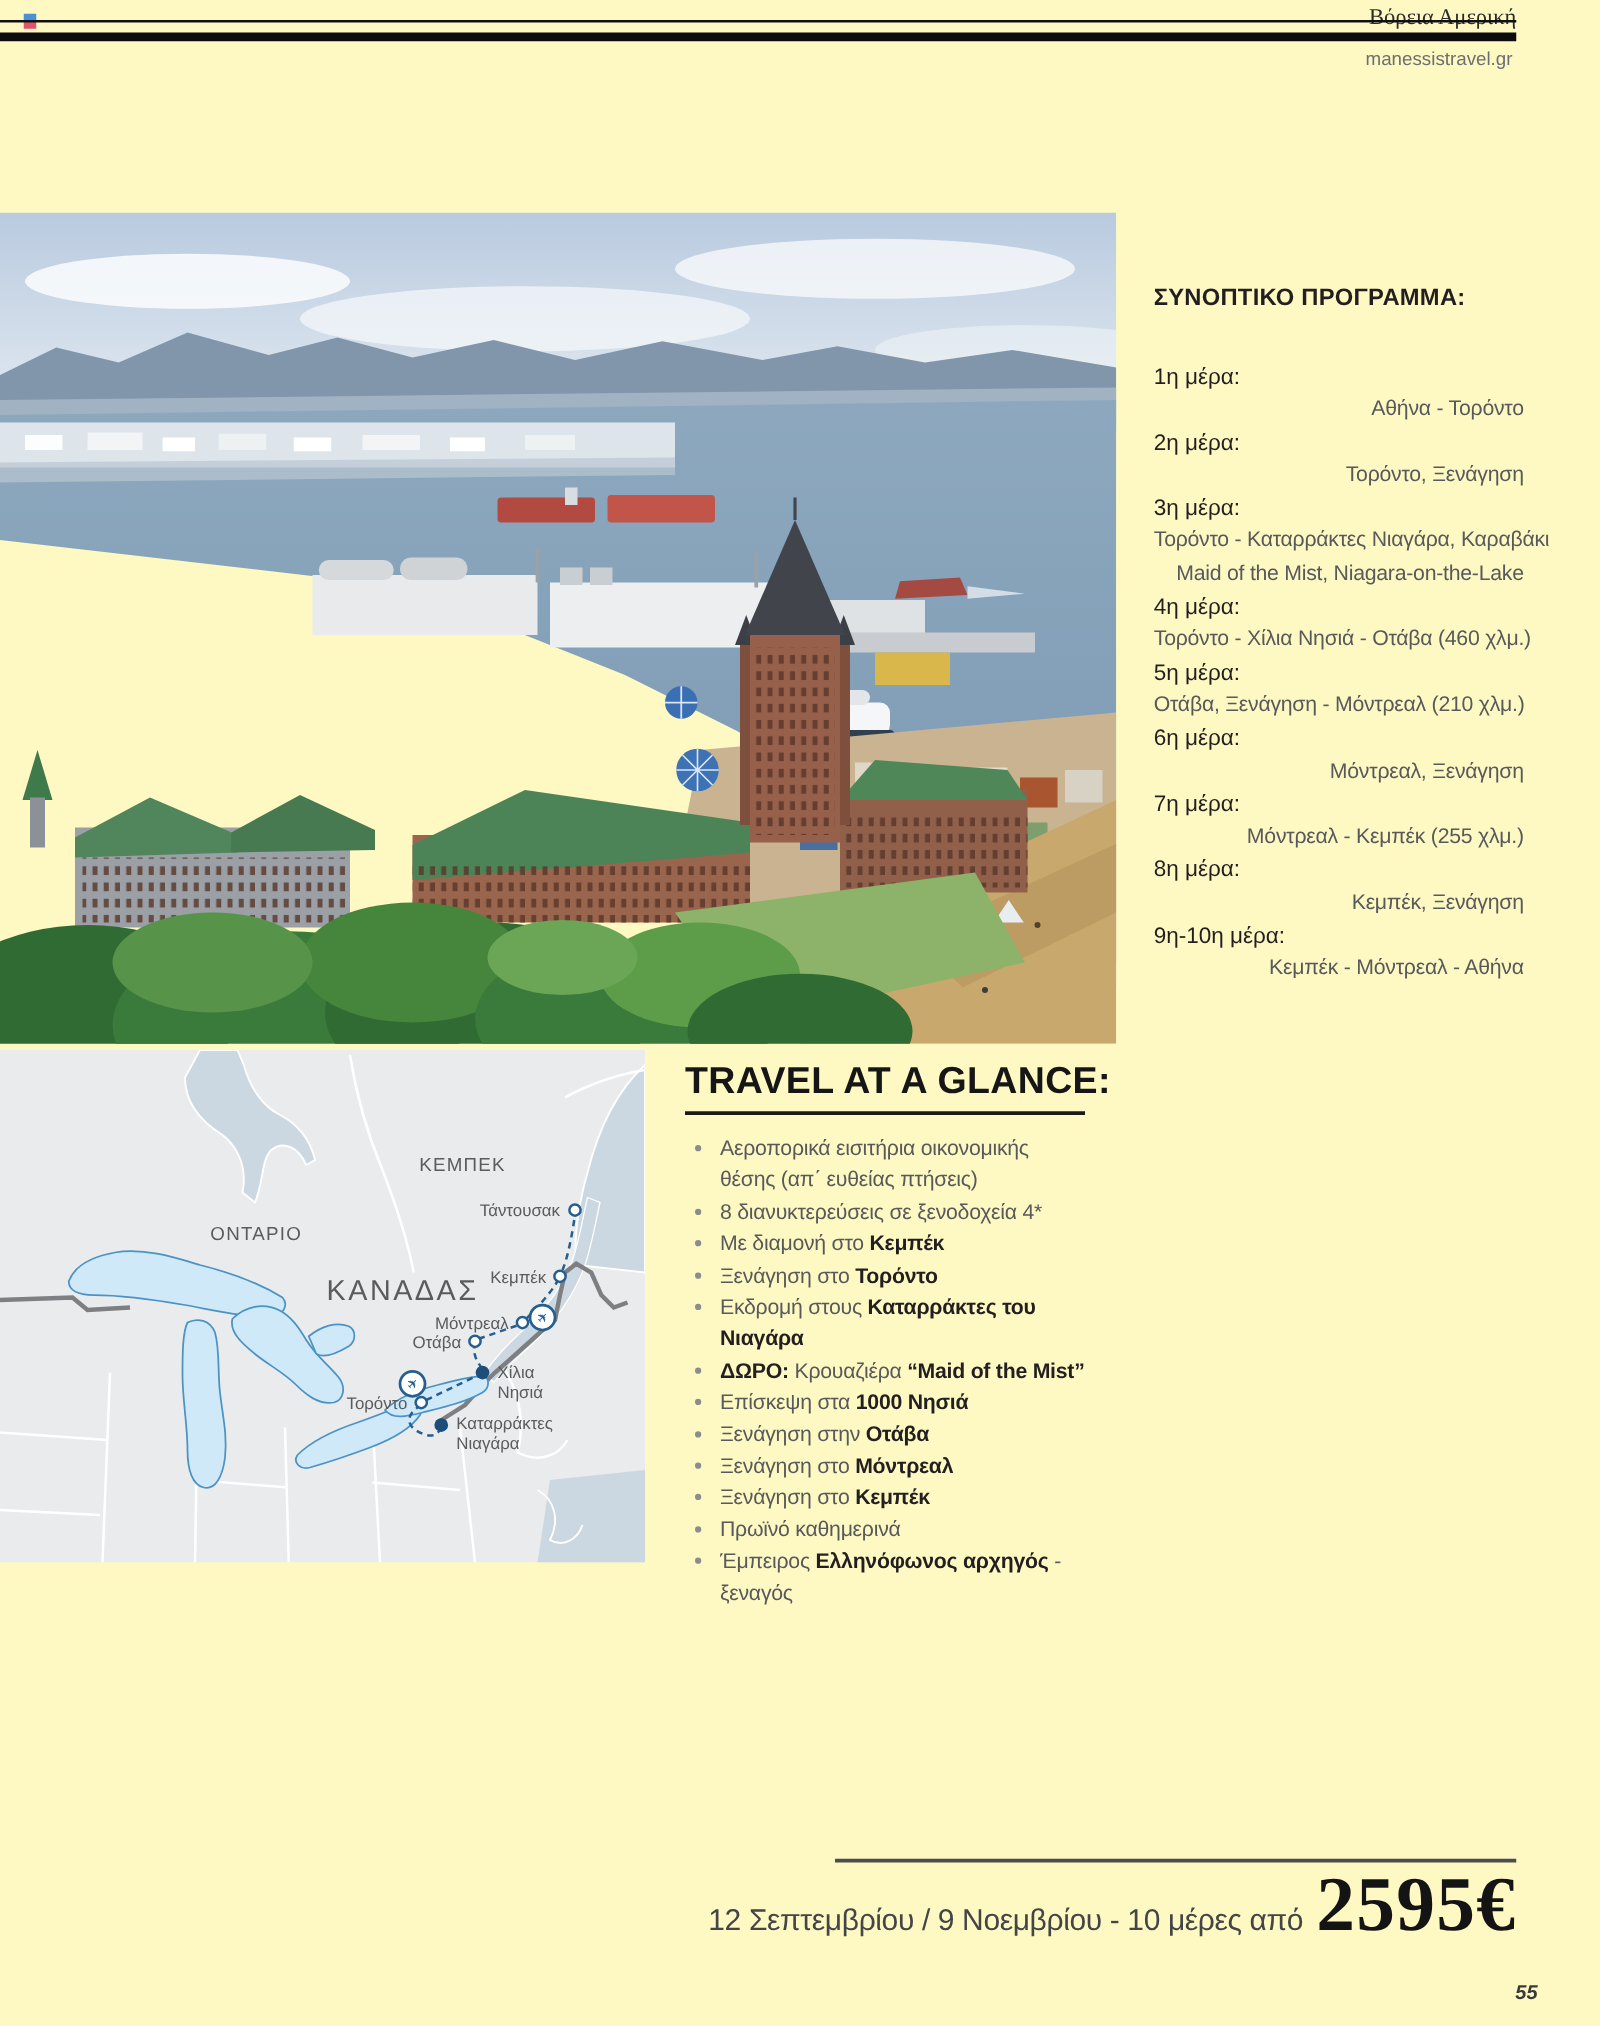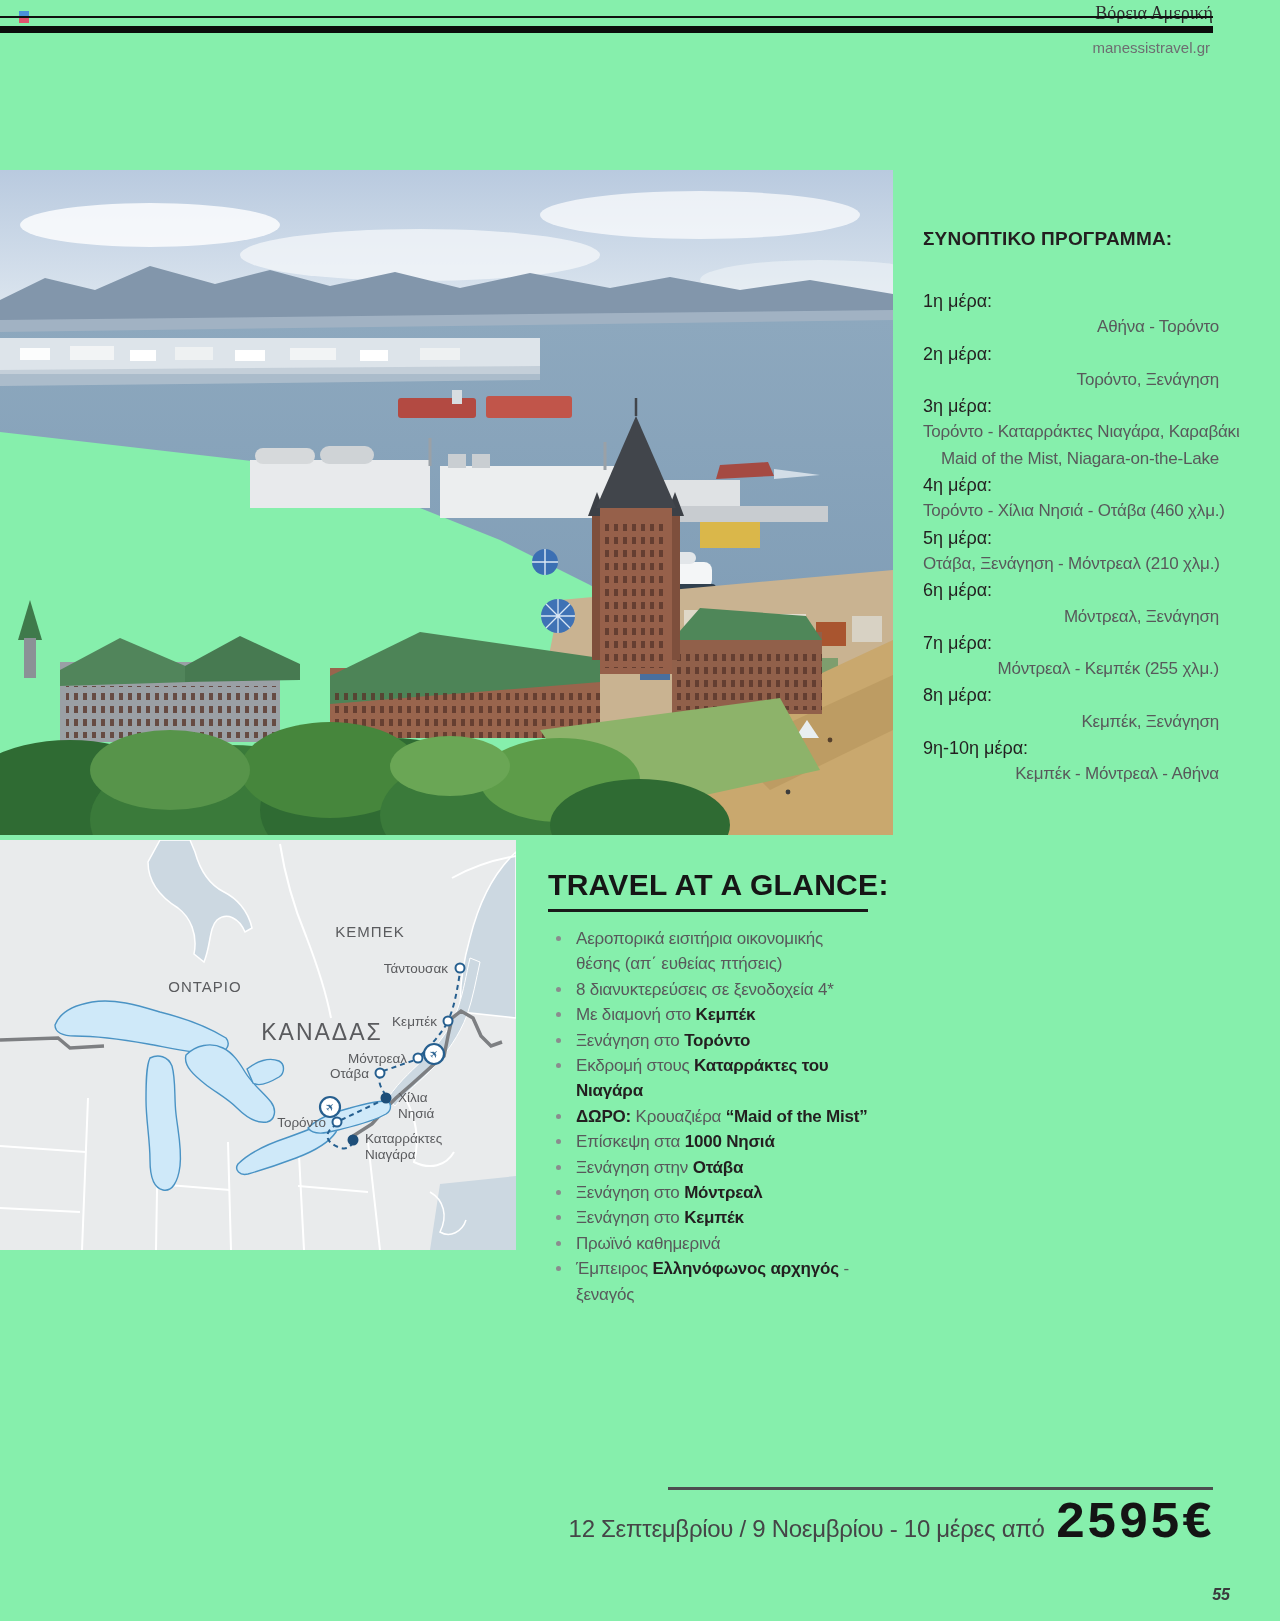--- a/index.html
+++ b/index.html
@@ -1,16 +1,16 @@
 <!DOCTYPE html>
 <html><head>
 <meta charset="utf-8">
 <style>
   html,body{margin:0;padding:0;background:#ffffff;}
-  .page{position:relative;width:1280px;height:1621px;background:#86efac;overflow:hidden;
+  .page{position:relative;width:1280px;height:1621px;background:#fef9c3;overflow:hidden;
         font-family:"Liberation Sans",sans-serif;}
 
   
   .hdr-region{position:absolute;top:3px;right:67px;font-family:"Liberation Serif",serif;
               font-size:18px;color:#2b2b2b;}
   .hdr-rule-thin{position:absolute;top:16px;left:0;width:1213px;height:2px;background:#101010;}
   .hdr-rule-thick{position:absolute;top:26px;left:0;width:1213px;height:7px;background:#0c0c0c;}
   .hdr-logo{position:absolute;top:11px;left:19px;width:10px;height:12px;}
   .hdr-logo .t{position:absolute;top:0;left:0;width:10px;height:6px;background:#4a90d9;}
   .hdr-logo .b{position:absolute;top:6px;left:0;width:10px;height:6px;background:#e0526e;}
@@ -23,41 +23,41 @@
   .itin{position:absolute;top:228px;left:923px;width:296px;}
   .itin-title{font-size:19px;font-weight:bold;color:#231f20;letter-spacing:.2px;}
   .itin-days{margin-top:38px;}
   .itin-days .day{font-size:18px;font-weight:normal;color:#231f20;line-height:26.3px;white-space:nowrap;}
   .itin-days .desc{font-size:17px;color:#58595b;line-height:26.3px;white-space:nowrap;letter-spacing:-.2px;text-align:right;}
 
   
   .map{position:absolute;top:840px;left:0;width:516px;height:410px;}
 
   
-  .glance{position:absolute;top:868px;left:548px;width:322px;}
+  .glance{position:absolute;top:848px;left:548px;width:322px;}
   .glance-title{font-size:30px;font-weight:bold;color:#161616;letter-spacing:.3px;white-space:nowrap;}
   .glance-rule{width:320px;height:3px;background:#1a1a1a;margin-top:7px;}
   .glance-list{margin:14px 0 0 0;padding:0;list-style:none;}
   .glance-list li{position:relative;padding-left:28px;font-size:17px;color:#58595b;
                   line-height:25.4px;letter-spacing:-.2px;}
   .glance-list li b{color:#231f20;}
   .glance-list .dot{position:absolute;left:8px;top:10px;width:5px;height:5px;border-radius:50%;
                     background:#8a8c8e;}
 
   
   .note{position:absolute;top:1258px;left:85px;width:360px;text-align:center;
         font-size:19px;font-weight:bold;color:#2e2e30;line-height:27.5px;}
 
   
   .price-rule{position:absolute;top:1487px;left:668px;width:545px;height:3px;background:#4d4d4f;}
   .pricing{position:absolute;top:1504px;left:420px;width:793px;text-align:right;white-space:nowrap;}
   .dep{display:inline-block;text-align:center;font-size:24px;color:#454547;
        letter-spacing:-.3px;line-height:36px;vertical-align:baseline;}
-  .price{display:inline-block;font-family:Liberation Mono, monospace;font-weight:bold;
-         font-size:51px;color:#141414;letter-spacing:1px;margin-left:6px;vertical-align:baseline;
+  .price{display:inline-block;font-family:Liberation Serif, serif;font-weight:bold;
+         font-size:62px;color:#141414;letter-spacing:1px;margin-left:6px;vertical-align:baseline;
          line-height:40px;}
   .pagenum{position:absolute;top:1586px;right:50px;font-size:16px;font-weight:bold;
            font-style:italic;color:#3a3a3c;}
 </style>
 </head>
 <body>
 
 <div class="page">
 
   <div class="hdr-region">Βόρεια Αμερική</div>

